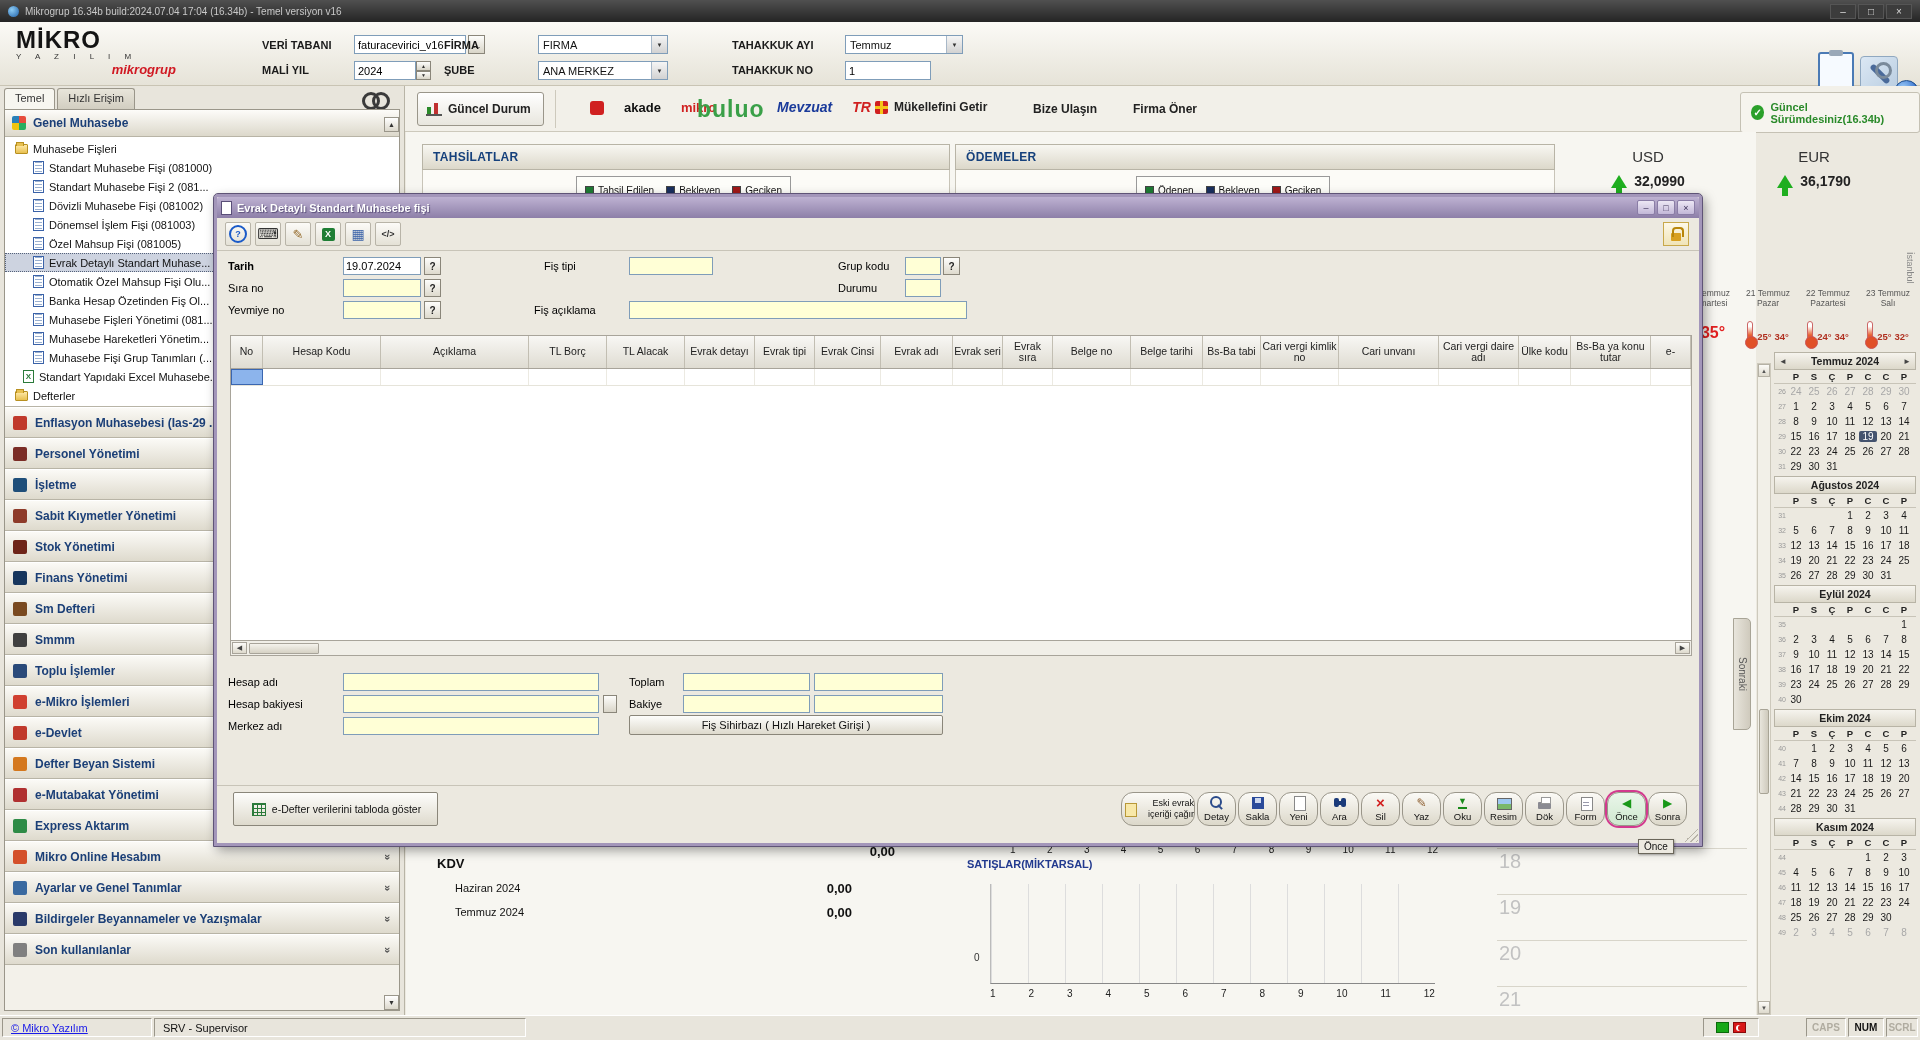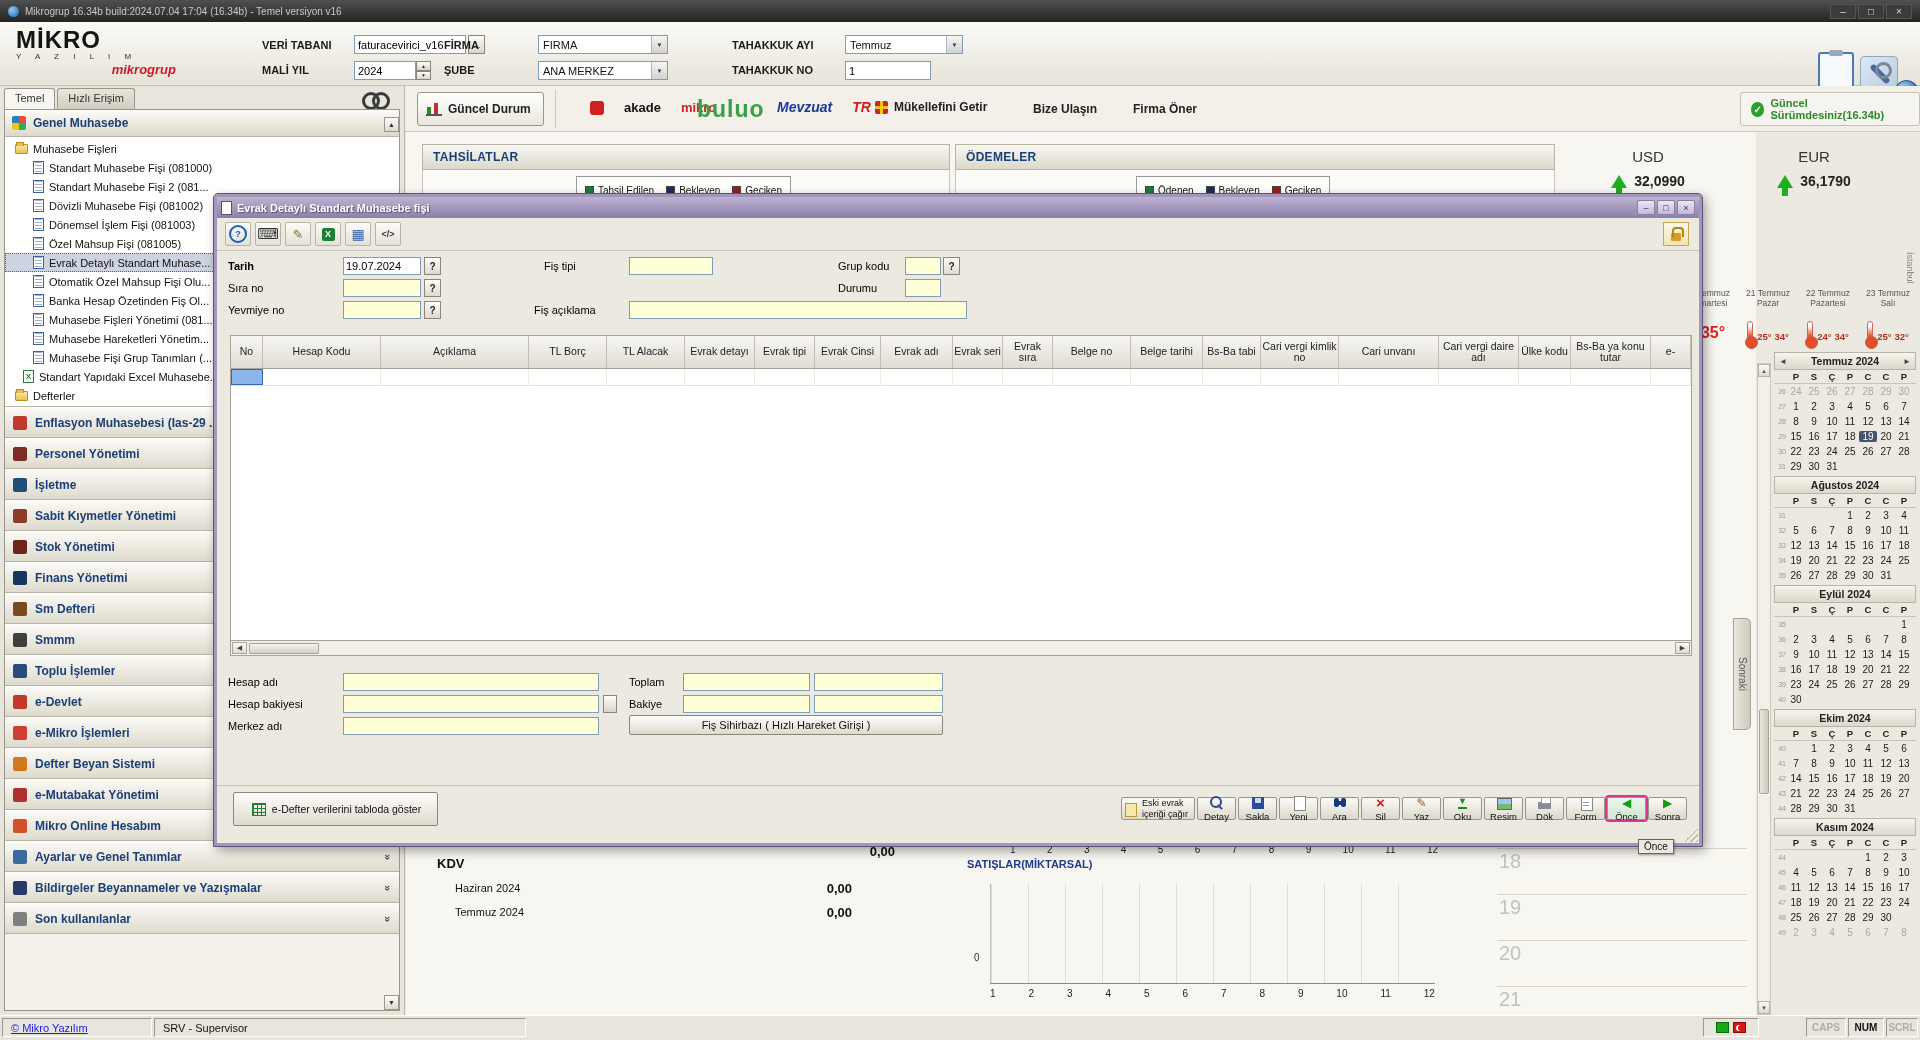--- a/index.html
+++ b/index.html
@@ -50,21 +50,21 @@
   .brand-buluo{left:292px;top:10px;font-weight:bold;font-size:23px;color:#3aa048;letter-spacing:1px}
   .brand-mevzuat{left:372px;top:13px;font-weight:bold;font-style:italic;font-size:14px}
   .brand-mevzuat .blue{color:#1a3a9a}.brand-mevzuat .red{color:#d02020}
   .gift-ico{width:13px;height:13px;background:#d02020;border-radius:2px;position:relative}
   .gift-ico::before{content:"";position:absolute;left:5px;top:0;width:3px;height:13px;background:#f5c518}
   .gift-ico::after{content:"";position:absolute;left:0;top:5px;width:13px;height:3px;background:#f5c518}
   .link-btn{position:absolute;top:16px;font-weight:bold;font-size:12px;color:#222;white-space:nowrap}
   .lb-muk{left:470px;top:14px;display:flex;gap:6px;align-items:center}
   .lb-bize{left:628px}
   .lb-firma{left:728px}
-  #version-badge{position:absolute;left:1335px;top:6px;height:34px;display:flex;align-items:center;gap:6px;background:#f6f4ee;border:1px solid #c5c1b4;border-radius:3px;padding:0 10px;color:#2a8a2a;font-size:11px;font-weight:bold}
+  #version-badge{position:absolute;left:1335px;top:6px;height:41px;display:flex;align-items:center;gap:6px;background:#f6f4ee;border:1px solid #c5c1b4;border-radius:3px;padding:0 10px;color:#2a8a2a;font-size:11px;font-weight:bold}
   .ok-ico{width:15px;height:15px;border-radius:50%;background:#2aa02a;color:#fff;display:flex;align-items:center;justify-content:center;font-size:10px}
   .ok-ico::before{content:"✓"}
 
   
   .sidebar{position:absolute;left:0;top:86px;width:405px;height:929px;background:#e8e5dc;border-right:1px solid #b8b4a6}
   .tabs{position:absolute;left:4px;top:2px;height:21px;display:flex;gap:2px;z-index:2}
   .tab{padding:3px 10px 2px;font-size:11px;border:1px solid #9a968a;border-bottom:none;border-radius:3px 3px 0 0;background:linear-gradient(#e8e5da,#d2cec1);color:#333}
   .tab.active{background:#f7f6f0}
   .binoc{position:absolute;right:12px;top:4px;width:30px;height:17px}
   .binoc::before{content:"";position:absolute;left:0;top:2px;width:12px;height:12px;border:3px solid #3a3a3a;border-radius:50%}
@@ -189,21 +189,21 @@
   .hs-btn{width:15px;height:12px;background:linear-gradient(#fcfbf8,#dedacd);border:1px solid #a8a49a;font-size:7px;display:flex;align-items:center;justify-content:center;color:#444}
   .hs-left::before{content:"◀"} .hs-right::before{content:"▶"}
   .hs-thumb{width:70px;height:11px;background:linear-gradient(#f4f2ec,#d6d2c4);border:1px solid #a8a49a;margin-left:2px;border-radius:1px}
   .hs-btn.right{margin-left:auto}
   .dlg-footer{position:absolute;left:0;top:470px;width:100%;height:90px}
   .sm-box{position:absolute;width:14px;height:18px;background:linear-gradient(#fdfdfb,#d9d5c8);border:1px solid #8a867a}
   .wizard-btn{position:absolute;left:412px;top:48px;width:314px;height:20px;background:linear-gradient(#fdfdfb,#dedacd);border:1px solid #8a867a;border-radius:2px;font-size:11px;display:flex;align-items:center;justify-content:center}
   .dlg-actions{position:absolute;left:0;top:588px;width:100%;height:46px;border-top:1px solid #c8c4b8;display:flex;align-items:center}
   .edefter-btn{margin-left:16px;width:205px;height:34px;background:linear-gradient(#fdfdfb,#dedacd);border:1px solid #8a867a;border-radius:2px;display:flex;align-items:center;justify-content:center;gap:6px;font-size:10.5px}
   #action-group{margin-left:auto;margin-right:12px;display:flex;gap:2px;align-items:center}
-  .act-btn{width:39px;height:23px;background:linear-gradient(#fbfaf6,#dcd8ca);border:1px solid #9a968a;border-radius:2px;display:flex;flex-direction:column;align-items:center;justify-content:center;gap:1px;font-size:9.5px;color:#111;text-align:left}
+  .act-btn{width:39px;height:34px;background:linear-gradient(#fbfaf6,#dcd8ca);border:1px solid #9a968a;border-radius:12px;display:flex;flex-direction:column;align-items:center;justify-content:center;gap:1px;font-size:9.5px;color:#111;text-align:right}
   .act-btn.wide{width:74px;flex-direction:row;gap:4px;font-size:9px;line-height:1.15}
   .act-btn.hl{box-shadow:0 0 0 2px #d23a8e;background:linear-gradient(#eaf6ea,#cfe8cf)}
   .ic{width:16px;height:14px;display:flex;align-items:center;justify-content:center;position:relative;flex:none}
   .ic-magnifier::before{content:"";width:8px;height:8px;border:2px solid #2a4a8a;border-radius:50%;position:absolute;left:1px;top:0}
   .ic-magnifier::after{content:"";position:absolute;width:6px;height:2px;background:#2a4a8a;transform:rotate(45deg);left:8px;top:10px}
   .ic-save::before{content:"";width:12px;height:12px;background:#2a4a9a;position:absolute;left:2px;top:1px}
   .ic-save::after{content:"";position:absolute;left:5px;top:2px;width:6px;height:5px;background:#cdd8ee}
   .ic-new-page::before{content:"";width:10px;height:13px;background:#fff;border:1px solid #888;position:absolute;left:3px;top:0}
   .ic-binoculars::before{content:"";width:5px;height:9px;background:#1a3a7a;border-radius:2px;position:absolute;left:2px;top:2px;box-shadow:7px 0 #1a3a7a}
   .ic-binoculars::after{content:"";position:absolute;left:6px;top:5px;width:4px;height:4px;background:#1a3a7a}
@@ -413,34 +413,39 @@
         </div>
         <div class="side-section">
           <span class="sec-icon" style="background: rgb(64, 64, 64);"></span>
           <span class="sec-label">Smmm</span>
         </div>
         <div class="side-section">
           <span class="sec-icon" style="background: rgb(42, 74, 122);"></span>
           <span class="sec-label">Toplu İşlemler</span>
         </div>
         <div class="side-section">
+          <span class="sec-icon" style="background: rgb(208, 64, 48);"></span>
+          <span class="sec-label">e-Mikro İşlemleri</span>
+        </div>
+        <div class="side-section">
           <span class="sec-icon" style="background: rgb(192, 57, 43);"></span>
           <span class="sec-label">e-Devlet</span>
         </div>
         <div class="side-section">
-          <span class="sec-icon" style="background: rgb(208, 64, 48);"></span>
-          <span class="sec-label">e-Mikro İşlemleri</span>
-        </div>
-        <div class="side-section">
           <span class="sec-icon" style="background: rgb(212, 120, 30);"></span>
           <span class="sec-label">Defter Beyan Sistemi</span>
         </div>
         <div class="side-section">
           <span class="sec-icon" style="background: rgb(176, 48, 48);"></span>
           <span class="sec-label">e-Mutabakat Yönetimi</span>
+        </div>
+        <div class="side-section">
+          <span class="sec-icon" style="background: rgb(46, 139, 70);"></span>
+          <span class="sec-label">Express Aktarım</span>
+          <span class="sec-chev down"></span>
         </div>
         <div class="side-section">
           <span class="sec-icon" style="background: rgb(212, 80, 42);"></span>
           <span class="sec-label">Mikro Online Hesabım</span>
           <span class="sec-chev down"></span>
         </div>
         <div class="side-section">
           <span class="sec-icon" style="background: rgb(58, 106, 160);"></span>
           <span class="sec-label">Ayarlar ve Genel Tanımlar</span>
           <span class="sec-chev down"></span>

